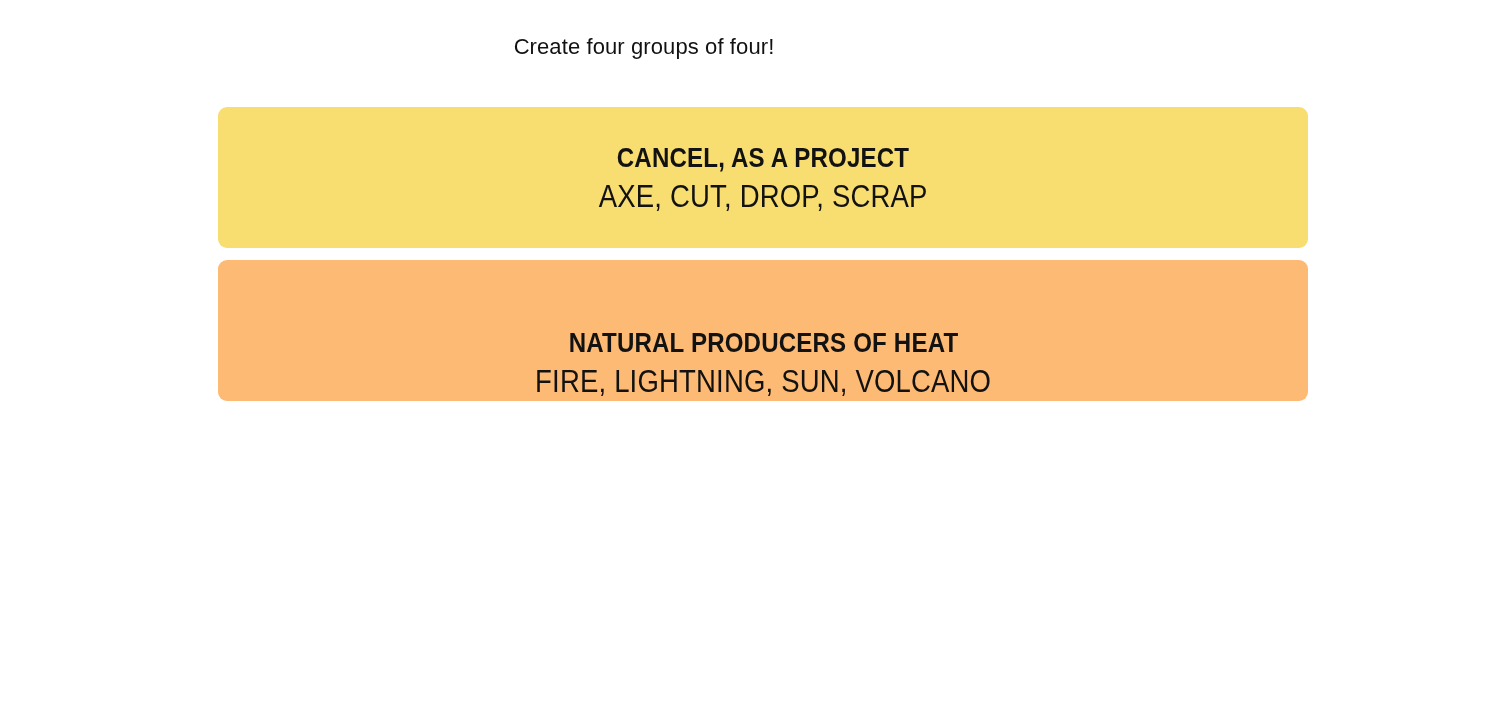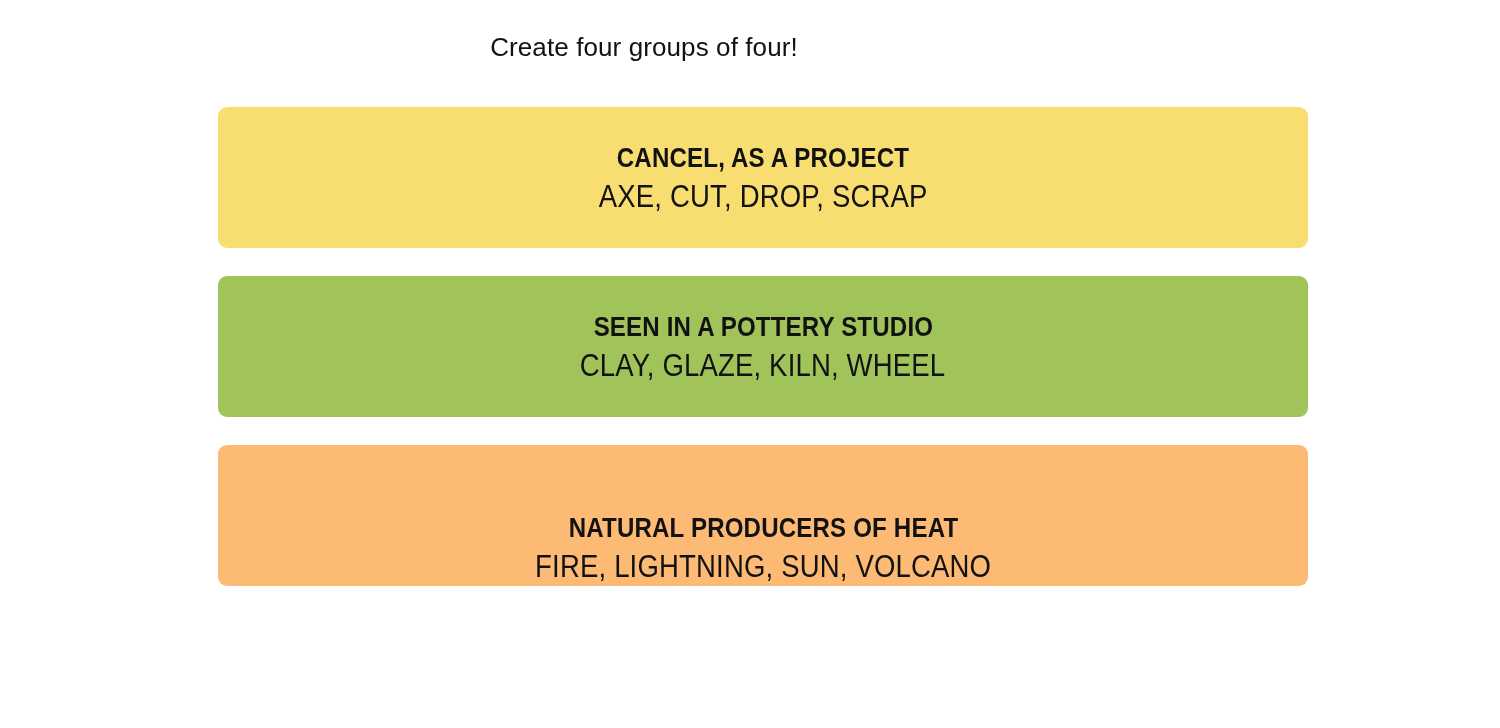--- a/index.html
+++ b/index.html
@@ -19,34 +19,34 @@
     height: 728px;
     box-sizing: border-box;
   }
   .instruction {
     position: absolute;
     top: 30px;
     left: 0;
     width: 1288px;
     text-align: center;
     font-family: "Liberation Sans", sans-serif;
-    font-size: 26px;
+    font-size: 22px;
     font-weight: 400;
     color: #121212;
     line-height: 34px;
     letter-spacing: 0.1px;
   }
   .groups {
     position: absolute;
     top: 107px;
     left: 210px;
     width: 1090px;
     display: flex;
     flex-direction: column;
-    gap: 28px;
+    gap: 12px;
     padding-left: 8px;
   }
   .group-card {
     width: 1090px;
     height: 141px;
     border-radius: 9px;
     box-sizing: border-box;
     display: flex;
     flex-direction: column;
     align-items: center;
@@ -85,24 +85,20 @@
 
   <div class="instruction">Create four groups of four!</div>
 
   <div class="groups">
 
     <div class="group-card" style="background-color: rgb(248, 221, 113);">
       <div class="group-title">CANCEL, AS A PROJECT</div>
       <div class="group-members">AXE, CUT, DROP, SCRAP</div>
     </div>
 
-    <div class="group-card" style="background-color: rgb(160, 196, 90);">
-      <div class="group-title">SEEN IN A POTTERY STUDIO</div>
-      <div class="group-members">CLAY, GLAZE, KILN, WHEEL</div>
-    </div>
 
 
     <div class="group-card" style="background-color: #fdba74; justify-content: flex-end;">
       <div class="group-title">NATURAL PRODUCERS OF HEAT</div>
       <div class="group-members">FIRE, LIGHTNING, SUN, VOLCANO</div>
     </div>
 
   </div>
 </div>
 

